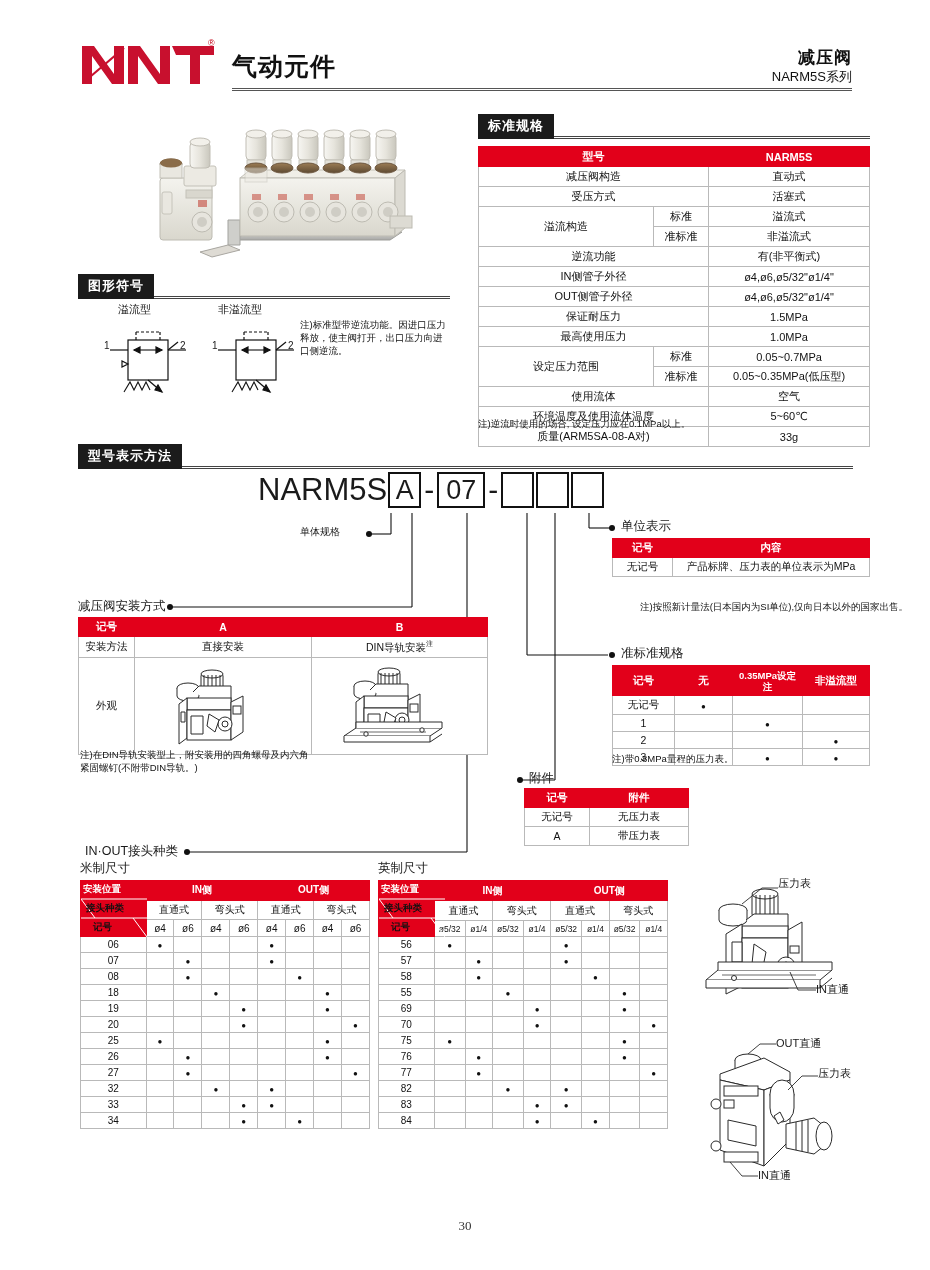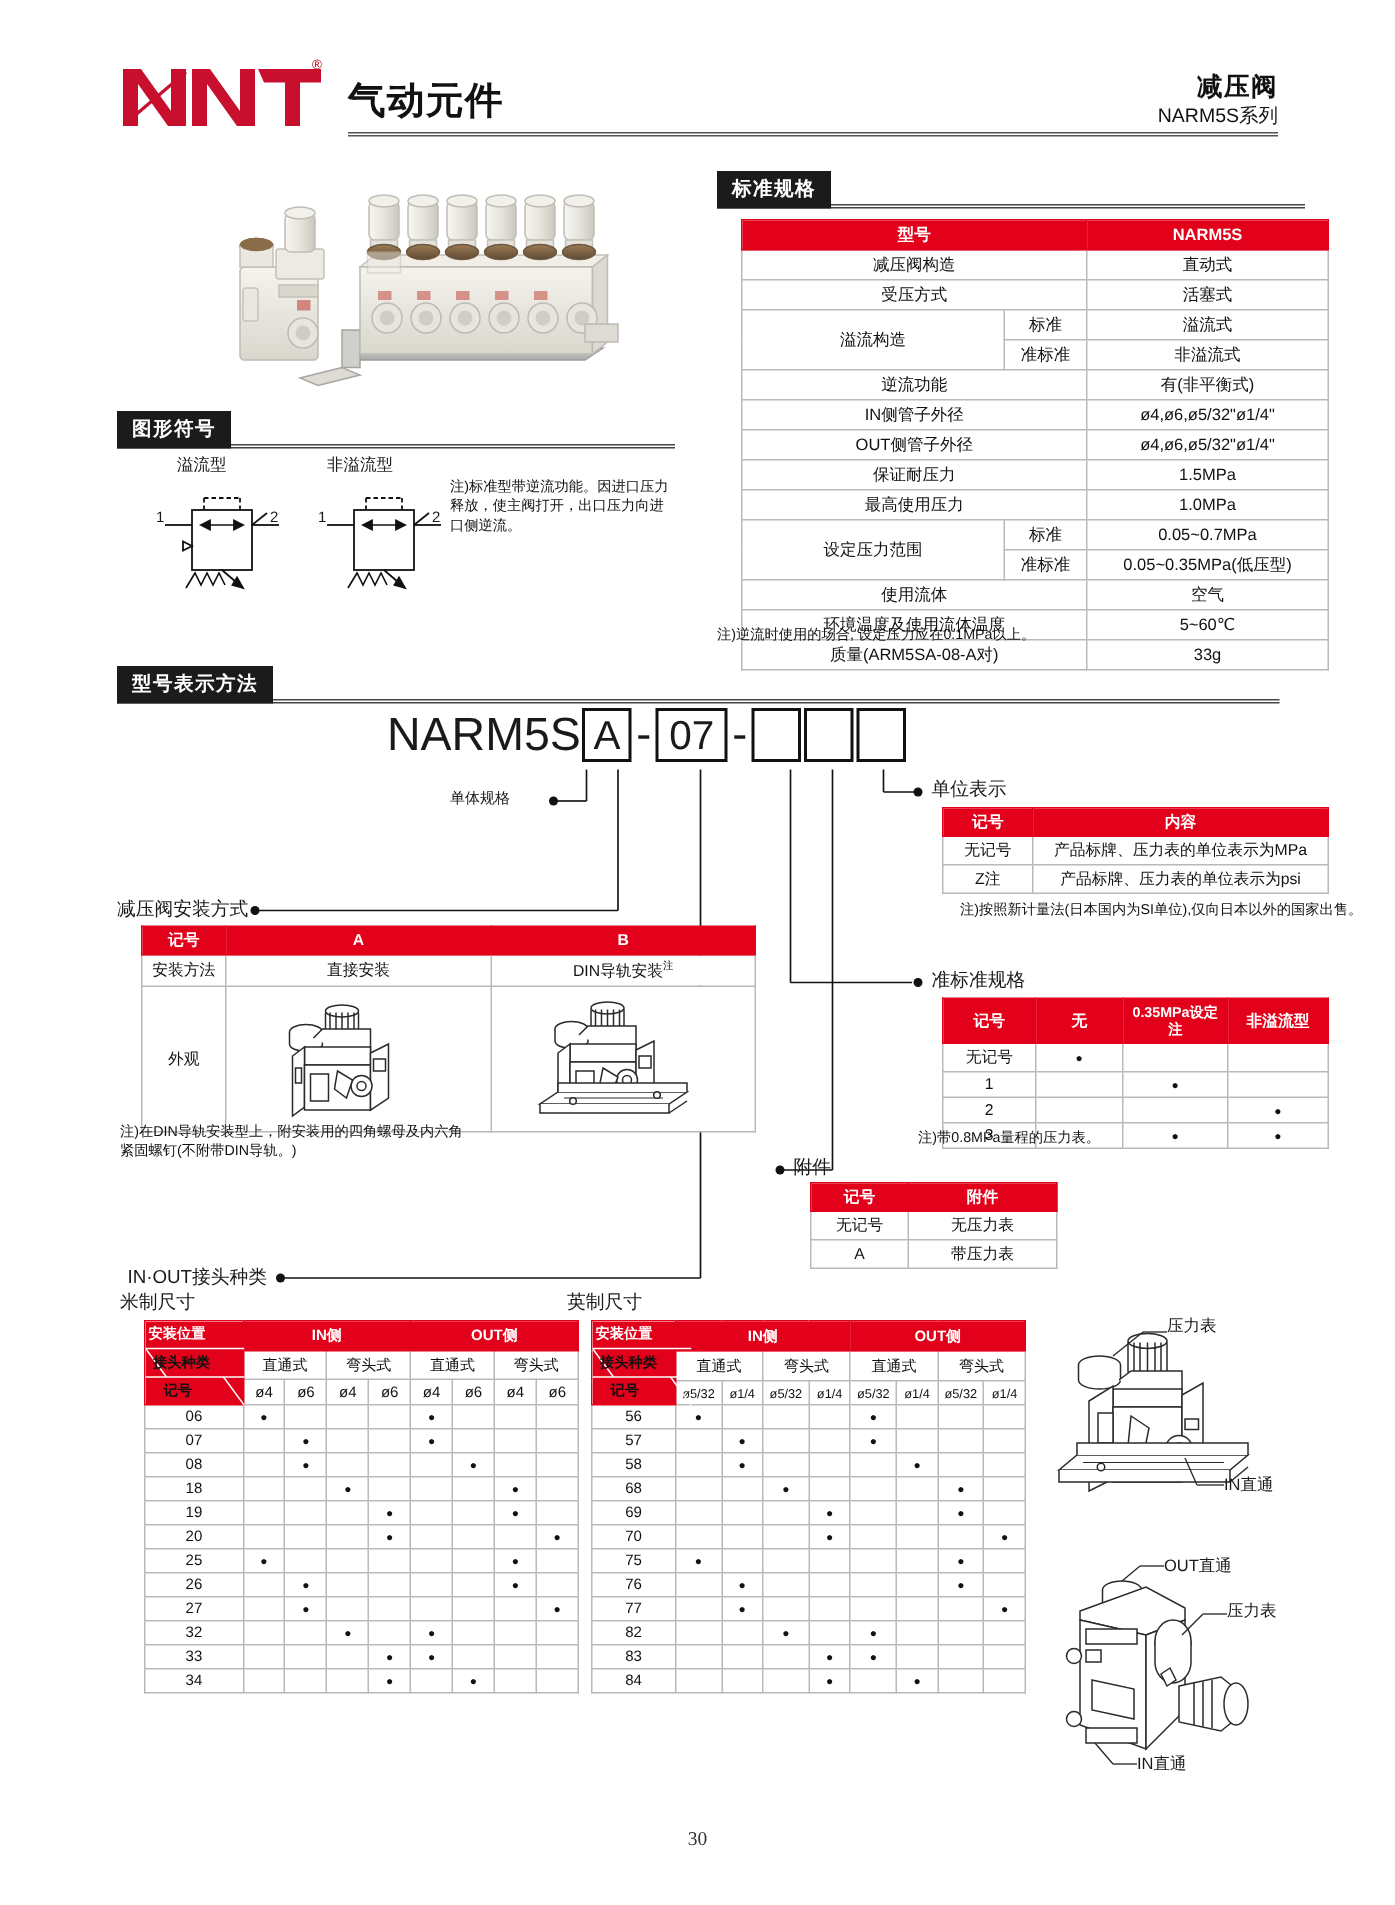--- a/index.html
+++ b/index.html
@@ -32,21 +32,21 @@
   .sec { position:absolute; }
   .sec .tag {
     display:inline-block; background:#1b1b1b; color:#fff;
     font-size:13px; font-weight:bold; padding:3px 10px 4px 10px;
     letter-spacing:1px; position:relative; z-index:2;
   }
   .sec .tag-line { position:absolute; left:0; bottom:0px; height:3px;
                    border-top:1px solid #444; border-bottom:1px solid #444; }
 
   
-  table.gt { border-collapse:collapse; font-size:10.5px;margin-left:16px; }
+  table.gt { border-collapse:collapse; font-size:10.5px; }
   table.gt td, table.gt th {
     border:1px solid #b9b9b9; padding:2px 4px; text-align:center;
     font-weight:normal; color:#111; background:#fff;
   }
   table.gt th.red, table.gt td.red {
     background:#e2001a; color:#fff; font-weight:bold; border:1px solid #e2001a;
   }
   td.lft { text-align:left; padding-left:7px; }
   .dot::after { content:"●"; font-size:8px; color:#111; line-height:1; }
 
@@ -389,24 +389,20 @@
   <table class="gt" style="width:258px;">
     <tbody>
         <tr>
       <th class="red" style="width:60px;">记号</th>
       <th class="red">内容</th>
     </tr>
     <tr>
       <td>无记号</td>
       <td>产品标牌、压力表的单位表示为MPa</td>
     </tr>
-    <tr>
-      <td>Z注</td>
-      <td>产品标牌、压力表的单位表示为psi</td>
-    </tr>
   </tbody>
     </table>
 </div>
 <div class="abs note" style="left:640px; top:600px; width:275px;">注)按照新计量法(日本国内为SI单位),仅向日本以外的国家出售。</div>
 
 <div class="abs" style="left:612px; top:665px;">
   <table class="gt" style="width:258px;">
     <tbody>
         <tr>
       <th class="red" style="width:62px; height:30px;">记号</th>
@@ -783,21 +779,21 @@
           <td></td>
           <td class="dot"></td>
           <td></td>
           <td></td>
           <td></td>
           <td class="dot"></td>
           <td></td>
           <td></td>
         </tr>
         <tr>
-          <td>68</td>
+          <td>55</td>
           <td></td>
           <td></td>
           <td class="dot"></td>
           <td></td>
           <td></td>
           <td></td>
           <td class="dot"></td>
           <td></td>
         </tr>
         <tr>

